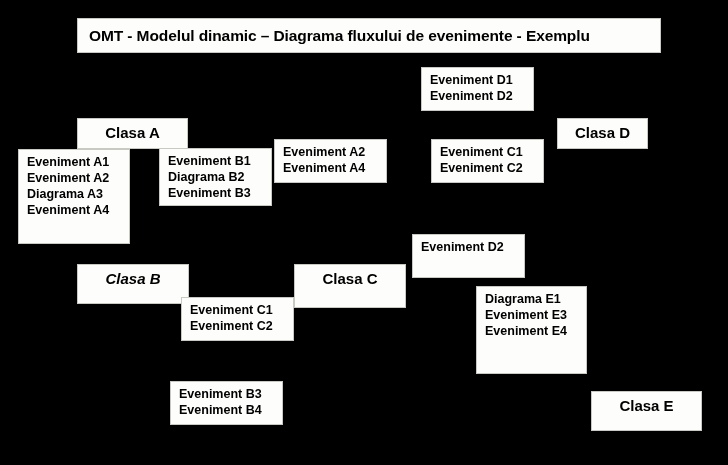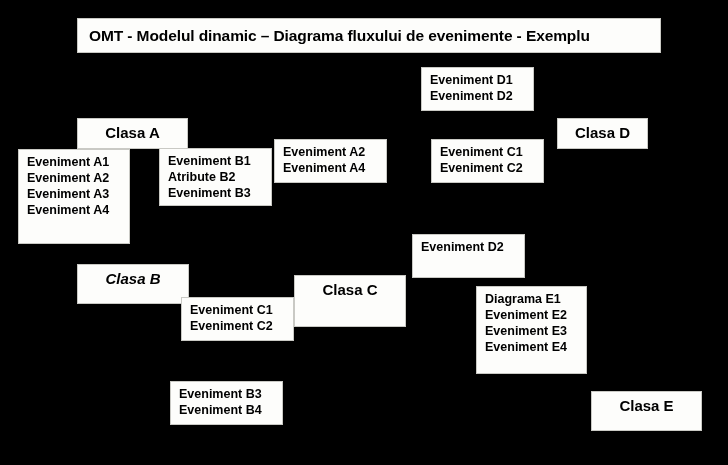--- a/index.html
+++ b/index.html
@@ -72,59 +72,58 @@
     <div class="box title-box" style="left: 77px; top: 18px; width: 584px; height: 35px;">
       <span>OMT - Modelul dinamic – Diagrama fluxului de evenimente - Exemplu</span>
     </div>
     <div class="box class-box" style="left: 557px; top: 118px; width: 91px; height: 31px;">
       <span>Clasa D</span>
       <span class="sub-clipped">Atribute</span>
     </div>
     <div class="box class-box" style="left: 77px; top: 264px; width: 112px; height: 40px; font-style: italic;">
       <span>Clasa B</span>
     </div>
-    <div class="box class-box" style="left: 294px; top: 275px; width: 112px; height: 52px;">
+    <div class="box class-box" style="left: 294px; top: 264px; width: 112px; height: 44px;">
       <span>Clasa C</span>
     </div>
     <div class="box class-box" style="left: 557px; top: 391px; width: 111px; height: 40px; margin-left: 34px;">
       <span>Clasa E</span>
     </div>
     <div class="box event-box" style="left: 421px; top: 67px; width: 113px; height: 44px;">
       <div class="line">Eveniment D1</div>
       <div class="line">Eveniment D2</div>
     </div>
     <div class="box event-box" style="left: 18px; top: 149px; width: 112px; height: 95px;">
       <div class="line">Eveniment A1</div>
       <div class="line">Eveniment A2</div>
-      <div class="line">Eveniment A3</div>
+      <div class="line">Diagrama A3</div>
       <div class="line">Eveniment A4</div>
     </div>
     <div class="box event-box" style="left: 159px; top: 142px; width: 113px; height: 58px; margin-top: 6px;">
       <div class="line">Eveniment B1</div>
-      <div class="line">Atribute B2</div>
+      <div class="line">Diagrama B2</div>
       <div class="line">Eveniment B3</div>
     </div>
     <div class="box event-box" style="left: 274px; top: 139px; width: 113px; height: 44px;">
       <div class="line">Eveniment A2</div>
       <div class="line">Eveniment A4</div>
     </div>
     <div class="box event-box" style="left: 431px; top: 139px; width: 113px; height: 44px;">
       <div class="line">Eveniment C1</div>
       <div class="line">Eveniment C2</div>
     </div>
     <div class="box event-box" style="left: 412px; top: 234px; width: 113px; height: 44px;">
       <div class="line">Eveniment D2</div>
     </div>
     <div class="box event-box" style="left: 181px; top: 297px; width: 113px; height: 44px;">
       <div class="line">Eveniment C1</div>
       <div class="line">Eveniment C2</div>
     </div>
     <div class="box event-box" style="left: 476px; top: 286px; width: 111px; height: 88px;">
       <div class="line">Diagrama E1</div>
-      <div class="line">Eveniment E2</div>
       <div class="line">Eveniment E3</div>
       <div class="line">Eveniment E4</div>
     </div>
     <div class="box event-box" style="left: 170px; top: 381px; width: 113px; height: 44px;">
       <div class="line">Eveniment B3</div>
       <div class="line">Eveniment B4</div>
     </div>
   </div>
 
 </body></html>

